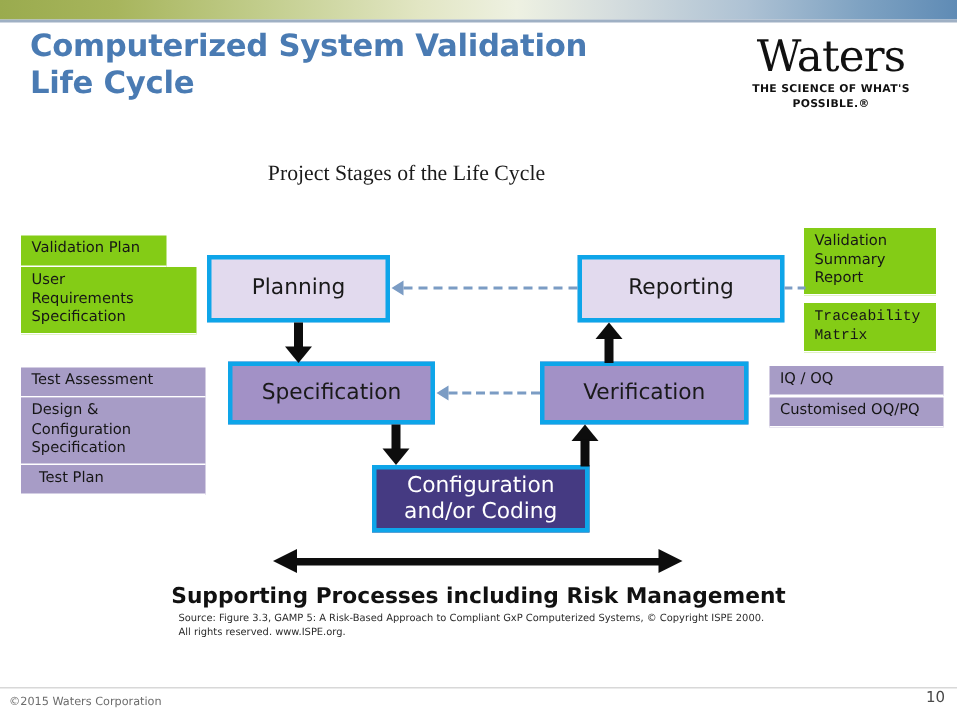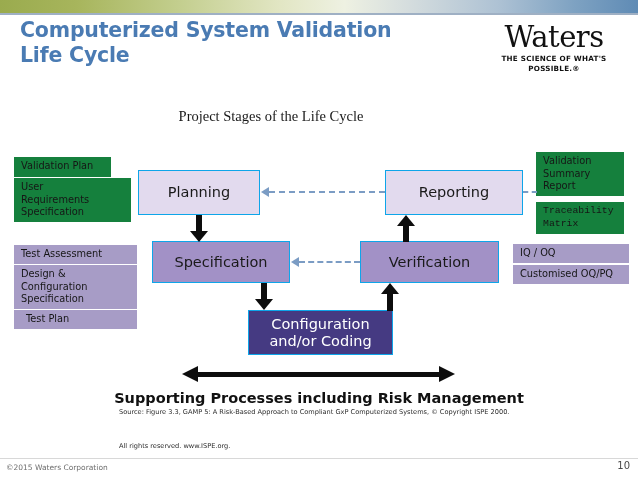--- a/index.html
+++ b/index.html
@@ -88,28 +88,28 @@
   .doclabel {
     position: absolute;
     box-sizing: border-box;
     font-family: "DejaVu Sans", sans-serif;
     font-size: 9.8px;
     color: #161616;
     line-height: 12.6px;
     padding: 3px 0 3px 7px;
     border-bottom: 1px solid #ffffff;
   }
-  .doclabel.light { background: #15803d; }
+  .doclabel.light { background: #84cc16; }
   .doclabel.mid   { background: #a79cc6; }
 
   
   .stage {
     position: absolute;
     box-sizing: border-box;
-    border: 1px solid #0ea5e9;
+    border: 3px solid #0ea5e9;
     display: flex;
     align-items: center;
     justify-content: center;
     font-family: "DejaVu Sans", sans-serif;
     font-size: 14.5px;
     line-height: 17px;
     text-align: center;
     color: #1a1a1a;
   }
   .stage.light { background: #e2daee; }
@@ -182,21 +182,21 @@
 
   #source-note {
     position: absolute;
     left: 119px; top: 408px;
     width: 430px;
     font-family: "DejaVu Sans", sans-serif;
     font-size: 6.6px;
     line-height: 9px;
     color: #2b2b2b;
   }
-  #source-note .l2 { display: block; margin-top: 25px; }
+  #source-note .l2 { display: block; }
 
   
   #footer-rule {
     position: absolute;
     left: 0; top: 458px;
     width: 638px; height: 1px;
     background: #d8d8d8;
   }
   #copyright {
     position: absolute;

